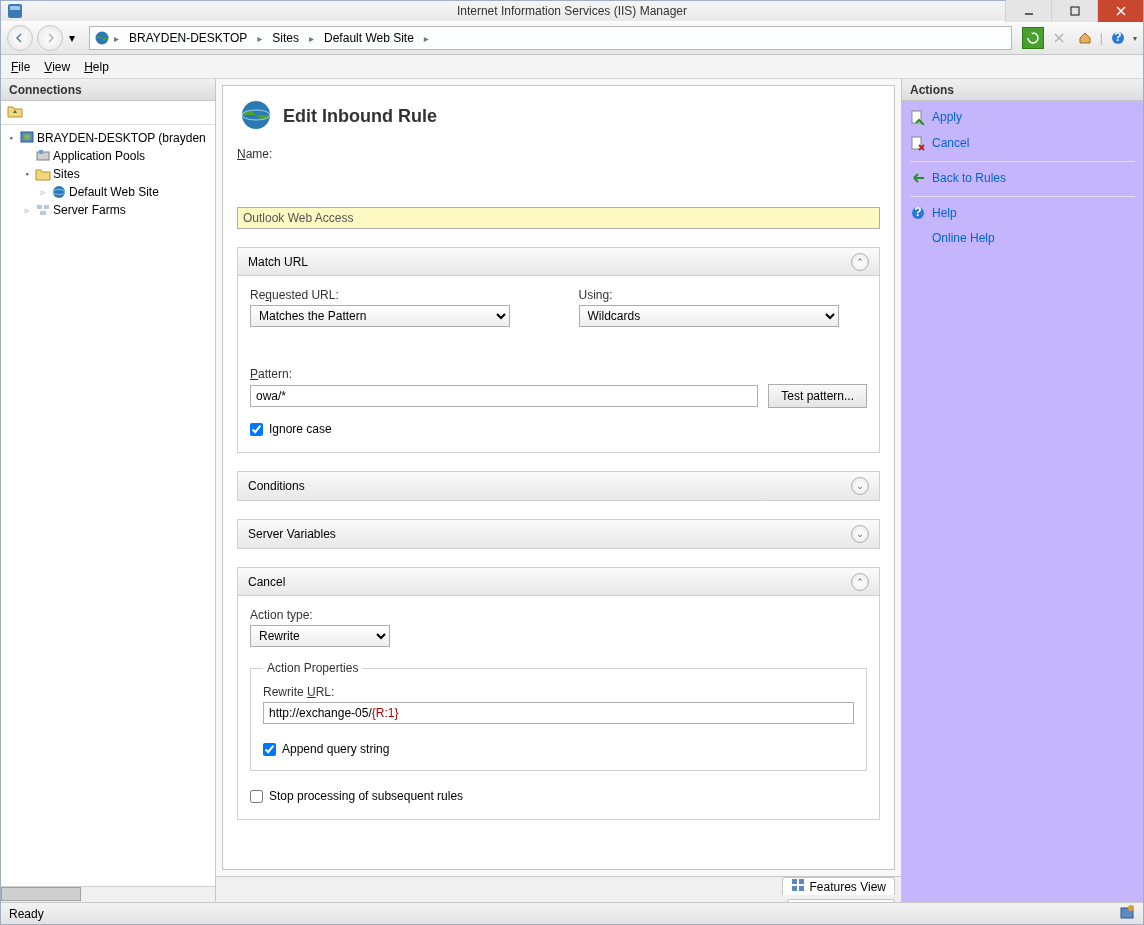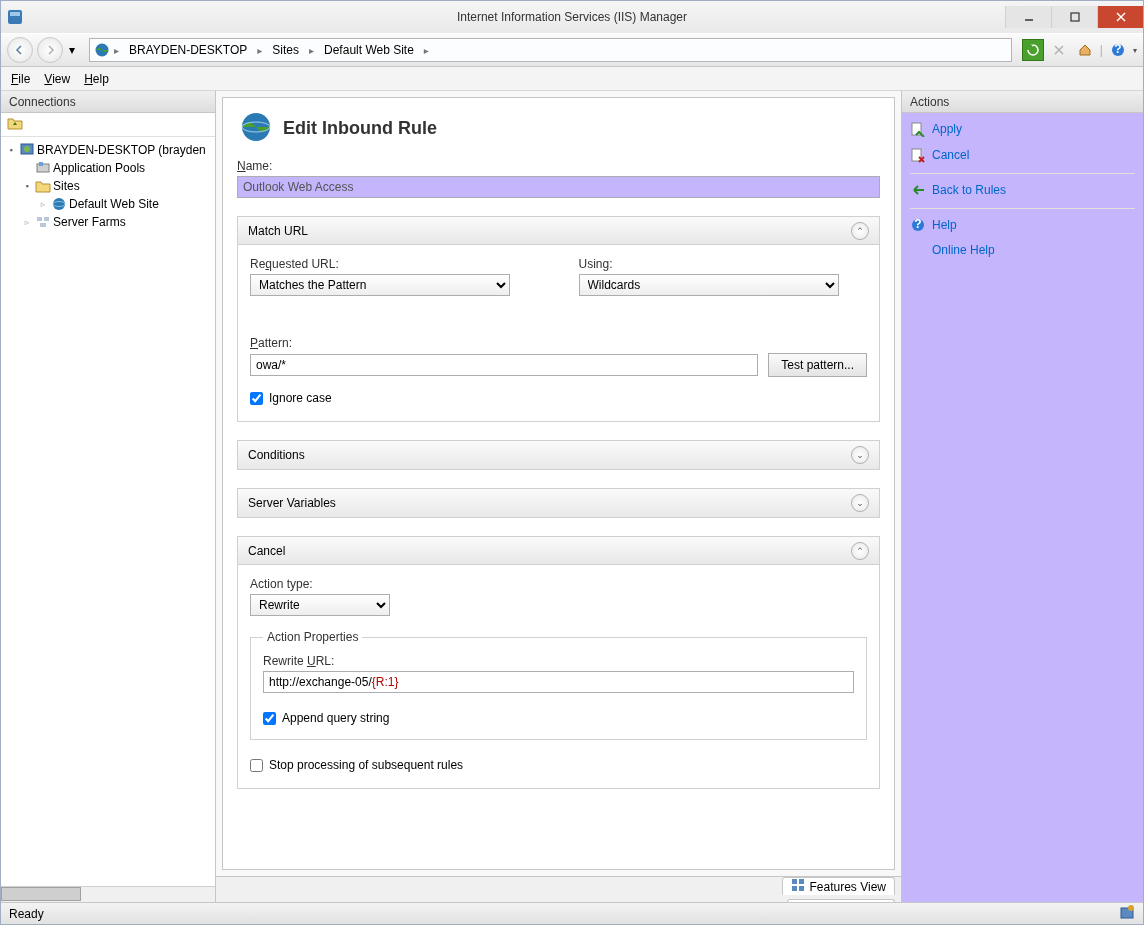--- a/index.html
+++ b/index.html
@@ -1,18 +1,18 @@
 <!DOCTYPE html>
 <html><head>
 <meta charset="utf-8">
 <style>
 * { box-sizing: border-box; margin: 0; padding: 0; font-family: "Segoe UI", Tahoma, sans-serif; font-size: 12px; }
 html, body { width: 1144px; height: 925px; overflow: hidden; background: #fff; }
 .window { width: 1144px; height: 925px; display: flex; flex-direction: column; border: 1px solid #9faec3; }
-.titlebar { height: 32px; background: linear-gradient(#f5f5f5,#e9e9e9); display: flex; align-items: center; position: relative; }
+.titlebar { height: 20px; background: linear-gradient(#f5f5f5,#e9e9e9); display: flex; align-items: center; position: relative; }
 .titlebar .app-icon { width: 16px; height: 16px; margin: 0 6px; }
 .titlebar .title { position:absolute; left:0; right:0; text-align:center; color:#333; pointer-events:none;}
 .winbtns { margin-left:auto; display:flex; height:22px;}
 .winbtn { width:46px; height:22px; display:flex; align-items:center; justify-content:center; background: #e5e5e5; border-left:1px solid #d0d0d0;}
 .winbtn.close { background:#c9472e; color:#fff; }
 .winbtn svg { width:10px; height:10px; }
 .navbar { height:34px; background: linear-gradient(#fafafa,#e6e6e6); border-top:1px solid #fff; border-bottom:1px solid #c6c6c6; display:flex; align-items:center; padding:0 6px; gap:4px;}
 .navbtn { width:26px; height:26px; border:1px solid #c8c8c8; border-radius:50%; background: radial-gradient(#fff,#e6e6e6); display:flex; align-items:center; justify-content:center;}
 .navbtn.small { width:14px; height:14px; border-radius:2px; border:none; background:none; margin-left:-2px;}
 .addr { flex:1; height:24px; border:1px solid #b5b5b5; background:#fcfdfe; display:flex; align-items:center; padding:0 4px; gap:4px; margin:0 6px;}
@@ -20,21 +20,21 @@
 .addr .crumb { padding:2px 6px; cursor:default; }
 .addr .chev { color:#777; font-size:10px; }
 .toolicons { display:flex; gap:4px; align-items:center;}
 .toolicons .ti { width:22px; height:22px; display:flex; align-items:center; justify-content:center; border:1px solid transparent;}
 .menubar { height:24px; background:#f4f4f4; border-bottom:1px solid #d6d6d6; display:flex; align-items:center; padding:0 10px; gap:14px;}
 .menubar span { cursor:default; }
 .menubar .ul { text-decoration: underline; }
 .body { flex:1; display:flex; min-height:0; }
 .panel-left { width:215px; border-right:1px solid #c6c6c6; display:flex; flex-direction:column; background:#fff;}
 .panel-right { width:242px; border-left:1px solid #c6c6c6; background:#c4b5fd;}
-.panel-header { height:22px; background: linear-gradient(#f0f0f0,#dddddd); border-bottom:1px solid #c6c6c6; display:flex; align-items:center; padding:0 8px; font-weight:normal; color:#333;}
+.panel-header { height:22px; background: linear-gradient(#f0f0f0,#dddddd); border-bottom:1px solid #c6c6c6; display:flex; align-items:center; padding:0 8px; font-weight:bold; color:#333;}
 .conn-tool { height:24px; border-bottom:1px solid #e0e0e0; display:flex; align-items:center; padding:0 6px;}
 .tree { flex:1; overflow:auto; padding:4px 0; }
 .tree-row { display:flex; align-items:center; height:18px; padding-left:4px; gap:2px; white-space:nowrap;}
 .tree-row .tw { width:12px; text-align:center; color:#666; font-size:9px;}
 .tree-row .ic { width:16px; height:16px; display:inline-flex; align-items:center; justify-content:center;}
 .indent1 { padding-left: 20px;} .indent2 { padding-left: 36px;}
 .tree-scroll { height:16px; border-top:1px solid #d0d0d0; background:#f0f0f0; position:relative;}
 .tree-scroll .thumb { position:absolute; left:0; top:0; width:80px; height:14px; background:#cfcfcf; border:1px solid #a0a0a0;}
 .center { flex:1; display:flex; flex-direction:column; background:#f8f8f8; min-width:0;}
 .content-wrap { flex:1; margin:6px; background:#fff; border:1px solid #c6c6c6; overflow:auto; padding:8px 14px 14px 14px;}
@@ -231,21 +231,21 @@
       <div class="content-wrap">
         <div class="page-title">
           <span><svg width="34" height="34" viewBox="0 0 34 34">
                 <circle cx="17" cy="17" r="14" fill="#2b7ab3"></circle>
                 <path d="M3 17 Q10 8 17 17 Q24 26 31 17" fill="#4aa02c"></path>
                 <ellipse cx="17" cy="17" rx="14" ry="5" fill="none" stroke="#9fd0ef" stroke-width="1"></ellipse>
               </svg></span>
           <h1>Edit Inbound Rule</h1>
         </div>
         <label class="lbl"><span style="text-decoration:underline">N</span>ame:</label>
-        <input class="txt" readonly="" style="background: #c4b5fd; color: rgb(85, 85, 85);" value="Outlook Web Access">
+        <input class="txt" readonly="" style="background: #fef9c3; color: rgb(85, 85, 85); margin-top: 43px;" value="Outlook Web Access">
 
         
         <div class="section">
           <div class="section-head">
             <span>Match URL</span>
             <span class="collapse-btn">⌃</span>
           </div>
           <div class="section-body">
             <div class="row2">
               <div class="col">

